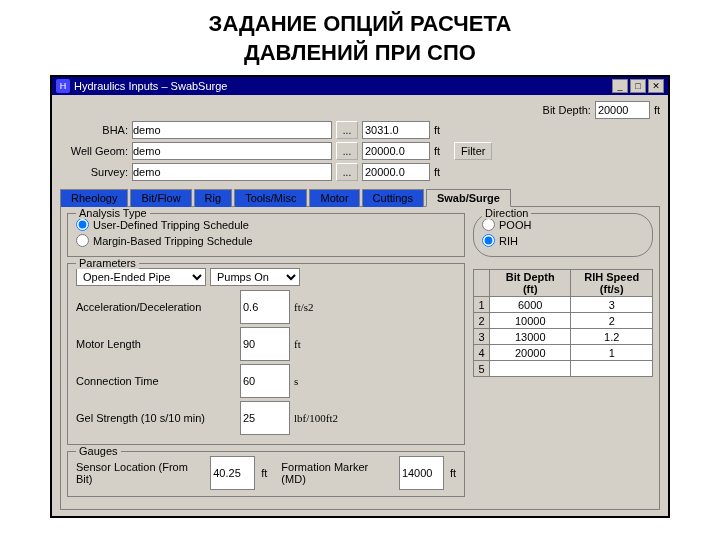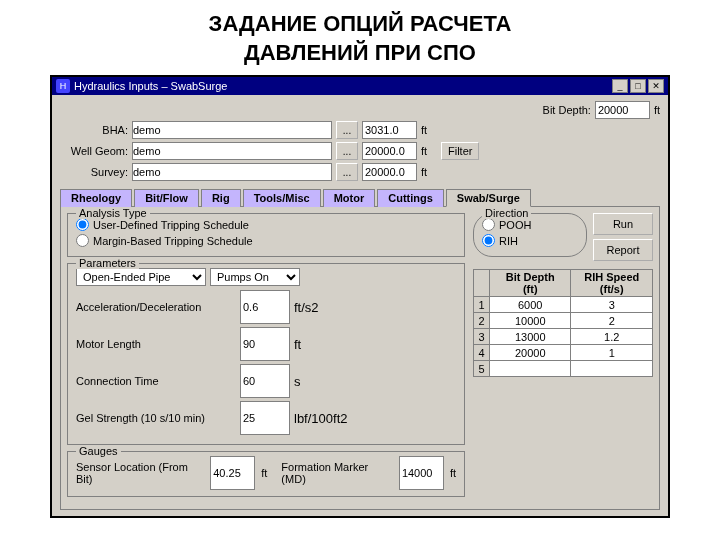--- a/index.html
+++ b/index.html
@@ -86,21 +86,21 @@
       padding: 0 0;
     }
     .browse-btn {
       width: 22px; height: 18px;
       background: #d4d0c8;
       border: 1px outset #fff;
       font-size: 10px;
       cursor: pointer;
     }
     .form-value {
-      width: 55px;
+      width: 68px;
       height: 18px;
       border: 1px solid #808080;
       background: #fff;
       font-size: 11px;
       padding: 0 2px;
     }
     .unit-label {
       font-size: 11px;
       width: 16px;
     }
@@ -123,25 +123,24 @@
     
     .tabs-bar {
       display: flex;
       margin-top: 8px;
       gap: 0;
     }
     .tab {
       padding: 2px 10px;
       border: 1px solid #808080;
       border-bottom: none;
-      background: #c4b5fd;
+      background: #1d4ed8;
       cursor: pointer;
       font-size: 11px;
       margin-right: 2px;
-      font-weight: bold;
     }
     .tab.active {
       background: #d4d0c8;
       border-bottom: 1px solid #d4d0c8;
       font-weight: bold;
       z-index: 1;
     }
     .tab-content {
       border: 1px solid #808080;
       background: #d4d0c8;
@@ -196,22 +195,23 @@
     }
     .param-input {
       width: 50px;
       height: 34px;
       border: 1px solid #808080;
       background: #fff;
       font-size: 11px;
       padding: 0 2px;
     }
     .param-unit {
-      font-size: 13px;
+      font-size: 11px;
       min-width: 40px;
+      font-family: Liberation Serif, serif;
     }
     .select-box {
       height: 18px;
       border: 1px solid #808080;
       background: #fff;
       font-size: 11px;
       padding: 0 2px;
     }
     
     .data-table {
@@ -404,24 +404,20 @@
             <div class="group-box" style="flex:1;border-radius:19px;">
               <span class="group-label">Direction</span>
               <div class="radio-row">
                 <input type="radio" name="direction" style="">
                 <label>POOH</label>
               </div>
               <div class="radio-row">
                 <input type="radio" name="direction" checked="" style="">
                 <label>RIH</label>
               </div>
-            </div>
-            <div class="run-report-col">
-              <button class="run-btn">Run</button>
-              <button class="report-btn">Report</button>
             </div>
           </div>
 
           <table class="data-table">
             <thead>
               <tr>
                 <th></th>
                 <th>Bit Depth<br>(ft)</th>
                 <th>RIH Speed<br>(ft/s)</th>
               </tr>

